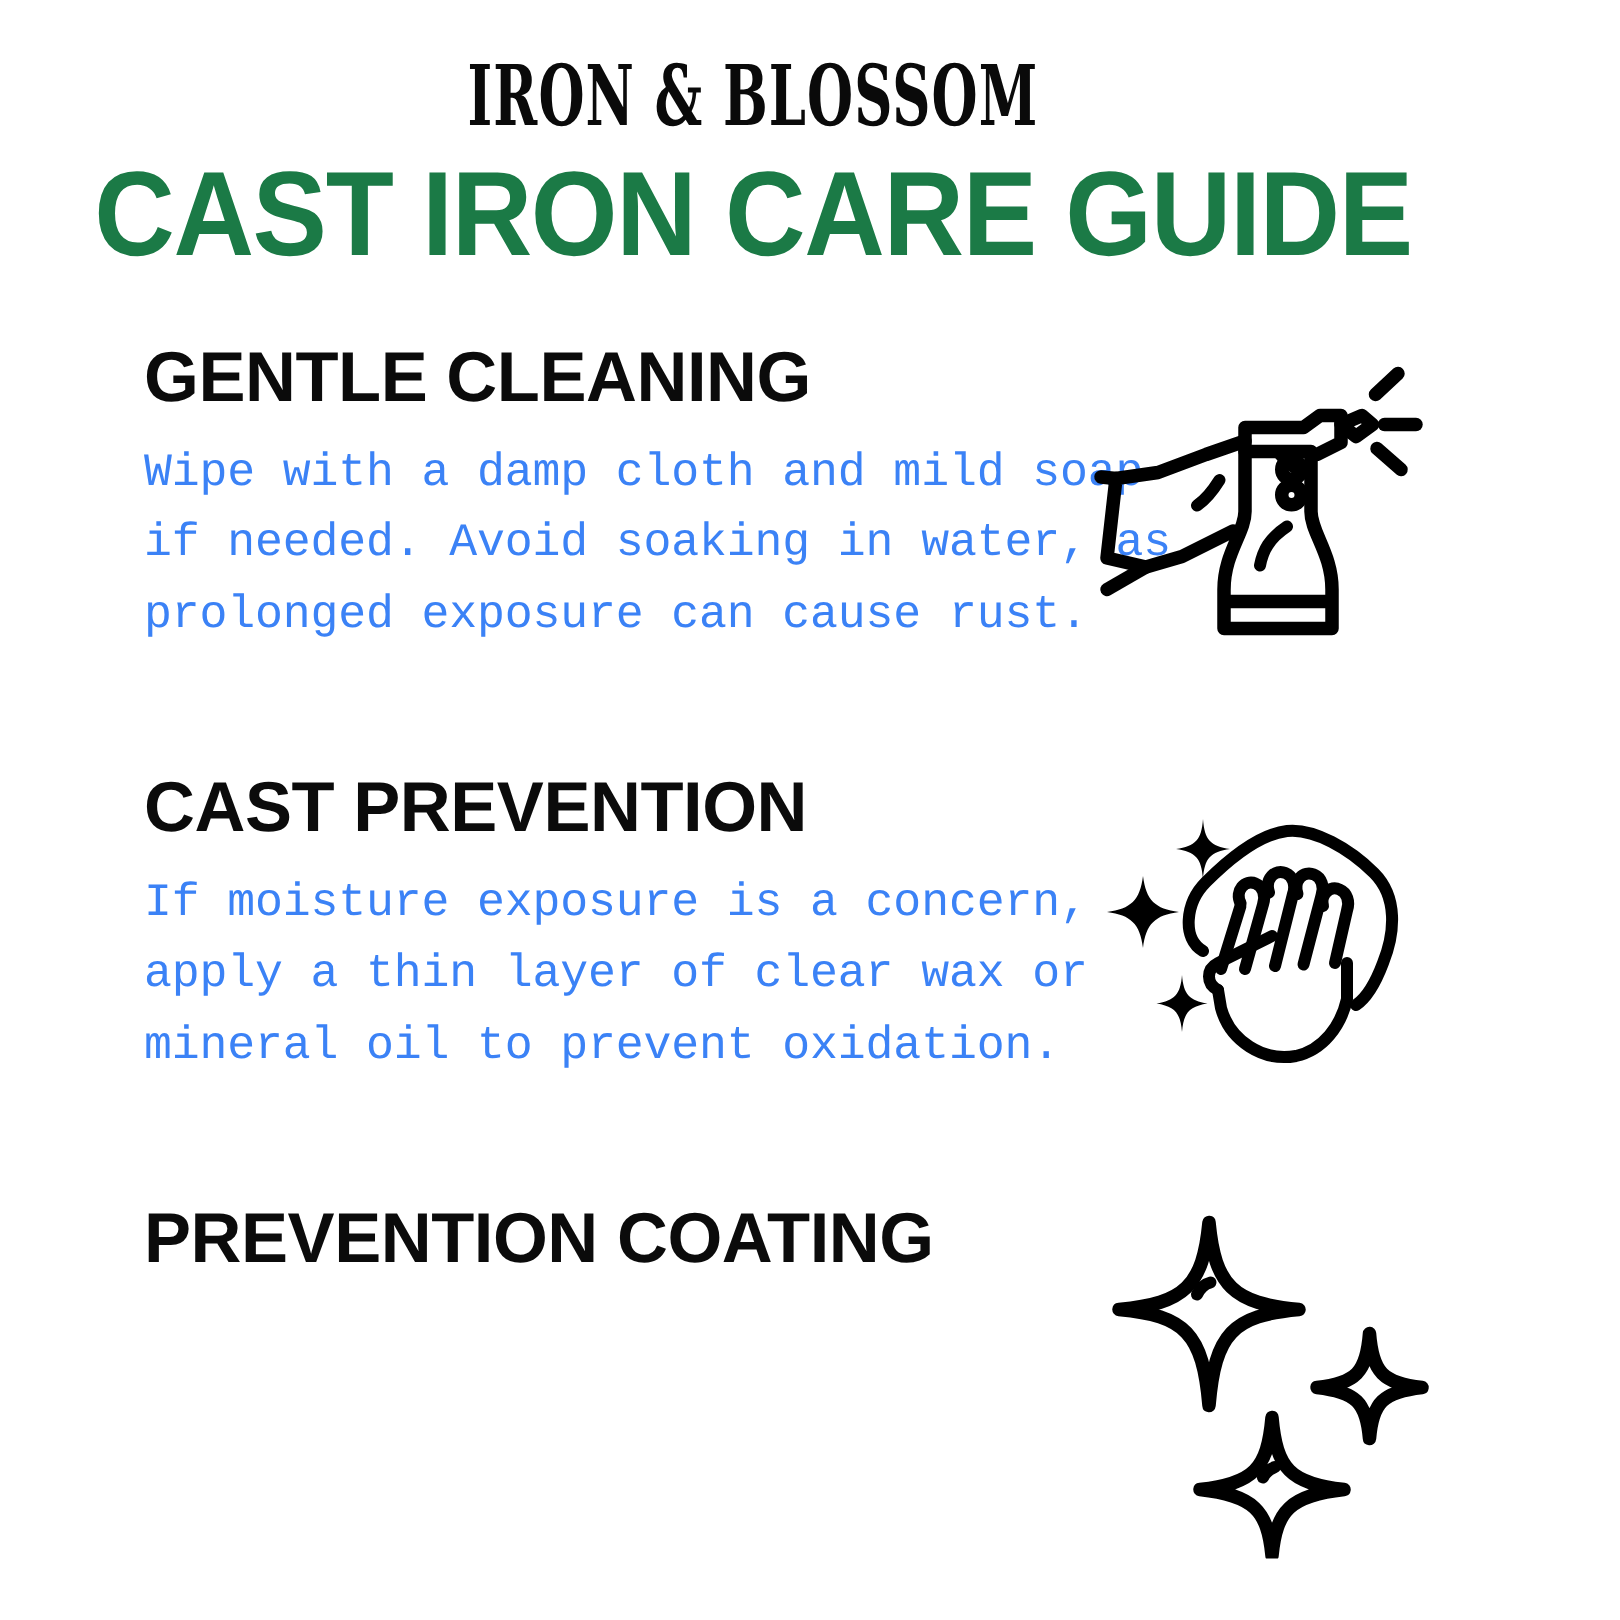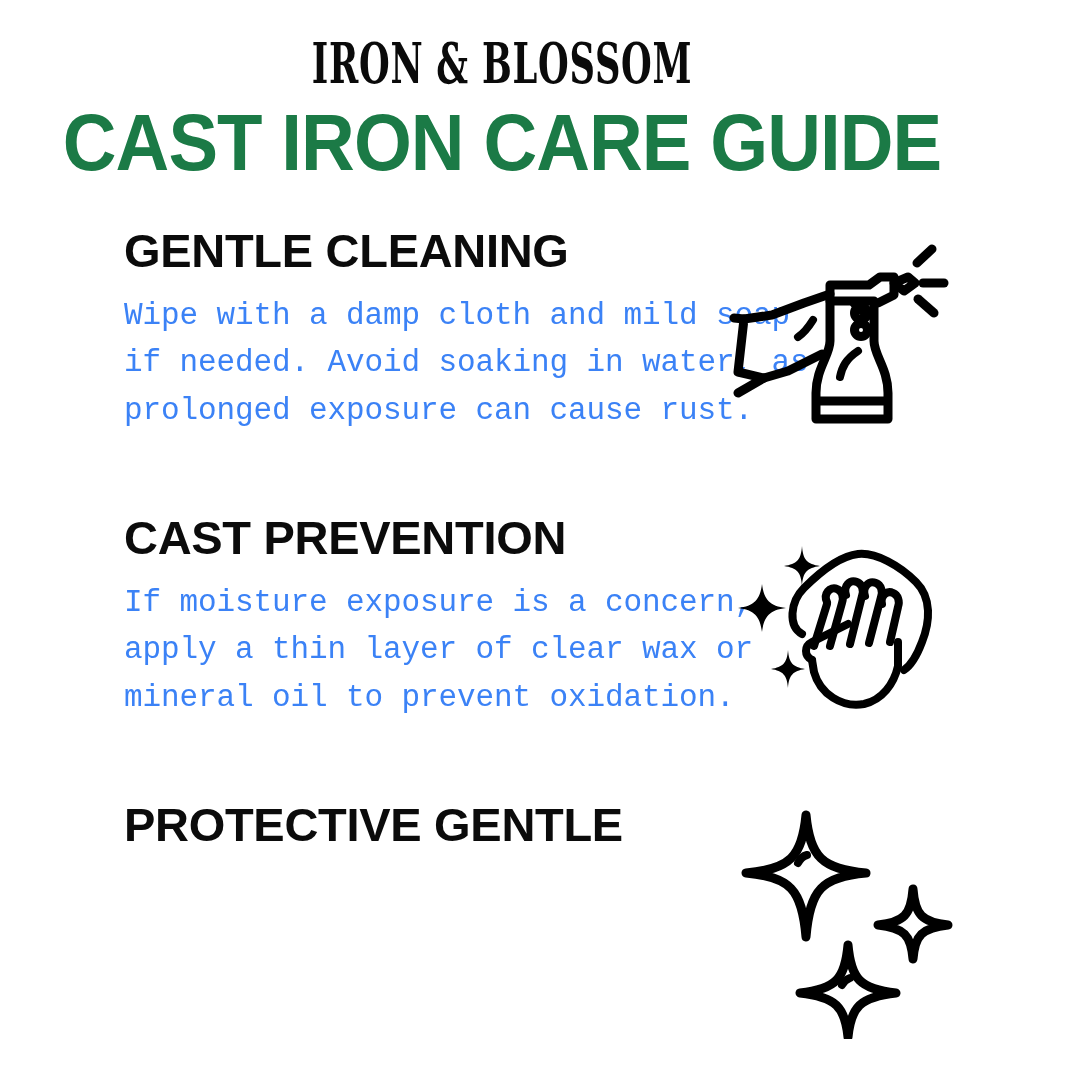--- a/index.html
+++ b/index.html
@@ -50,21 +50,20 @@
     letter-spacing: -1px;
     transform: scaleX(0.93);
     white-space: nowrap;
   }
 
   
   .sections {
     margin-top: 44px;
     padding-left: 96px;
     padding-right: 20px;
-    margin-left: 28px;
   }
 
   .section {
     position: relative;
     min-height: 196px;
     margin-bottom: 80px;
   }
 
   .section-text {
     width: 712px;
@@ -177,21 +176,21 @@
 
           <path d="M78 8 C79 22 83 26 96 28 C83 30 79 34 78 48 C77 34 73 30 60 28 C73 26 77 22 78 8 Z" fill="#000000" stroke="none"></path>
 
           <path d="M64 112 C65 125 69 129 81 131 C69 133 65 137 64 150 C63 137 59 133 47 131 C59 129 63 125 64 112 Z" fill="#000000" stroke="none"></path>
         </svg>
       </div>
     </div>
 
     <div class="section">
       <div class="section-text">
-        <h2 class="section-heading">PROTECTIVE GENTLE</h2>
+        <h2 class="section-heading">PREVENTION COATING</h2>
       </div>
       <div class="section-icon" id="icon-sparkles">
         <svg viewBox="0 0 240 230" xmlns="http://www.w3.org/2000/svg" fill="none" stroke="#000000" stroke-width="9" stroke-linecap="round" stroke-linejoin="round">
 
           <path d="M80 6 C84 48 96 60 140 64 C96 68 84 80 80 128 C76 80 64 68 20 64 C64 60 76 48 80 6 Z"></path>
           <path d="M72 54 C74 50 77 47 81 46" stroke-width="8"></path>
 
           <path d="M122 136 C125 170 134 180 170 184 C134 188 125 198 122 228 C119 198 110 188 74 184 C110 180 119 170 122 136 Z"></path>
           <path d="M116 176 C118 172 121 170 124 169" stroke-width="8"></path>
 

